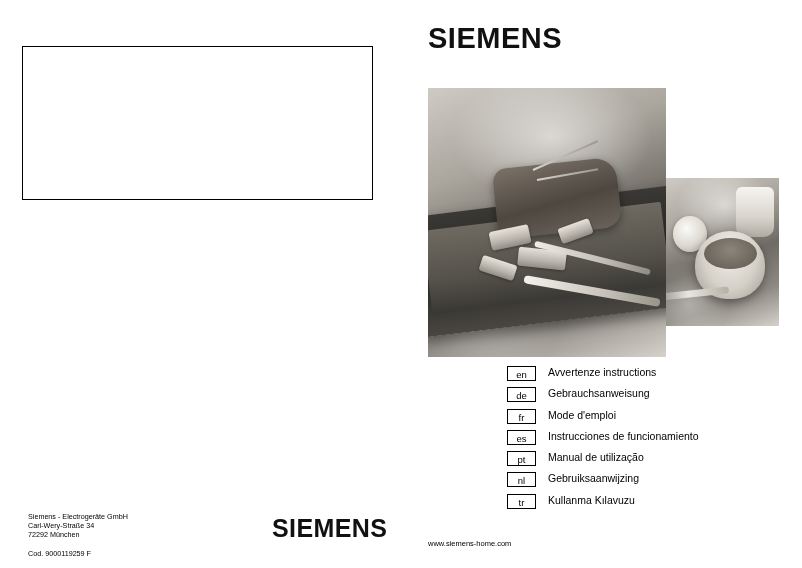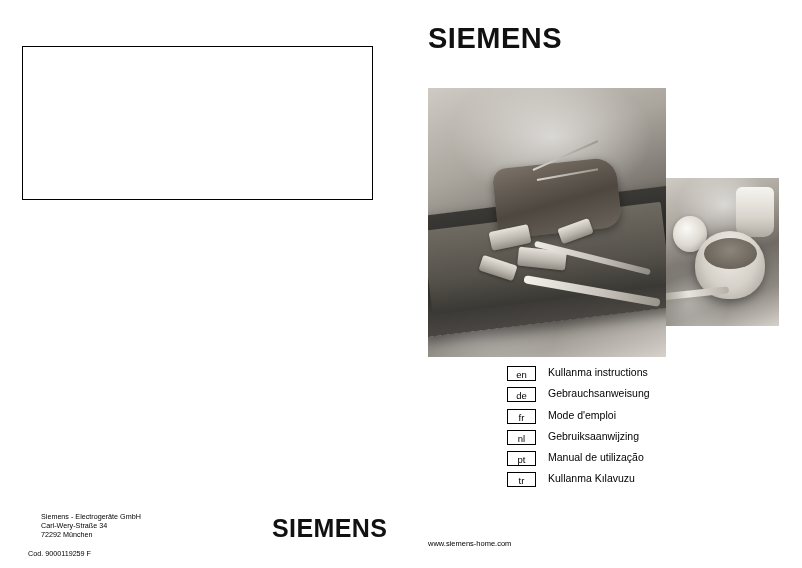--- a/index.html
+++ b/index.html
@@ -25,21 +25,21 @@
     position: absolute;
     left: 22px;
     top: 46px;
     width: 349px;
     height: 152px;
     border: 1px solid #000;
     background: #fff;
   }
   .left-footer {
     position: absolute;
-    left: 41px;
+    left: 28px;
     top: 512px;
     width: 240px;
     font-size: 7.2px;
     line-height: 9.2px;
     color: #000;
   }
   .left-footer div { white-space: nowrap; }
   .left-code {
     position: absolute;
     left: 28px;
@@ -287,39 +287,43 @@
     <div class="ph-lemon"></div>
     <div class="ph-bowl">
       <div class="ph-bowl-in"></div>
     </div>
     <div class="ph-spoon"></div>
   </div>
 
   <div class="lang-list">
     <div class="lang-row">
       <div class="lang-code">en</div>
-      <div class="lang-label">Kullanma  instructions</div>
+      <div class="lang-label">Avvertenze  instructions</div>
     </div>
     <div class="lang-row">
       <div class="lang-code">de</div>
       <div class="lang-label">Gebrauchsanweisung</div>
     </div>
     <div class="lang-row">
       <div class="lang-code">fr</div>
       <div class="lang-label">Mode d'emploi</div>
     </div>
     <div class="lang-row">
+      <div class="lang-code">es</div>
+      <div class="lang-label">Instrucciones de funcionamiento</div>
+    </div>
+    <div class="lang-row">
+      <div class="lang-code">pt</div>
+      <div class="lang-label">Manual de utilização</div>
+    </div>
+    <div class="lang-row">
       <div class="lang-code">nl</div>
       <div class="lang-label">Gebruiksaanwijzing</div>
     </div>
     <div class="lang-row">
-      <div class="lang-code">pt</div>
-      <div class="lang-label">Manual de utilização</div>
-    </div>
-    <div class="lang-row">
       <div class="lang-code">tr</div>
       <div class="lang-label">Kullanma Kılavuzu</div>
     </div>
   </div>
 
   <div class="brand-bottom">SIEMENS</div>
   <div class="site-url">www.siemens-home.com</div>
 
 </div>
 

